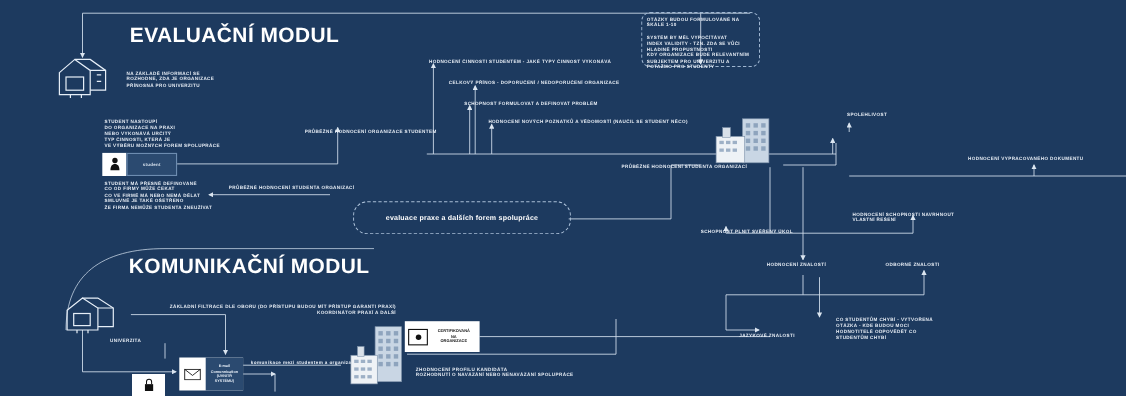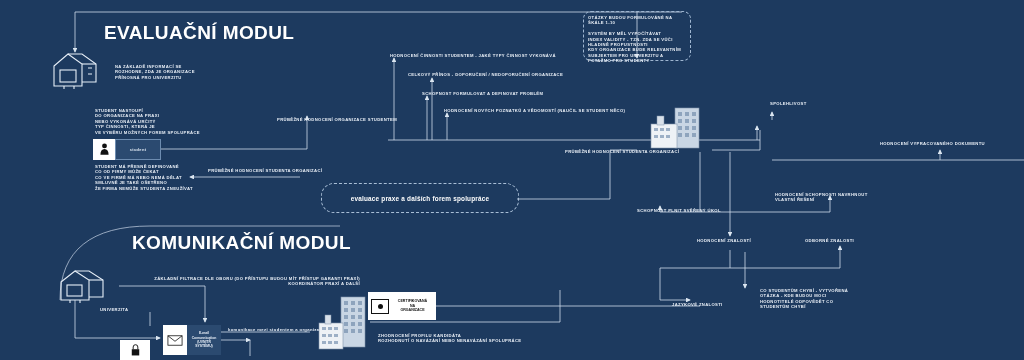--- a/index.html
+++ b/index.html
@@ -138,21 +138,21 @@
       <path d="M205,286 L205,322" marker-end="url(#ah)"></path>
       <path d="M221,340 L250,340" marker-end="url(#ah)"></path>
       <path d="M250,340 L250,356"></path>
       <path d="M221,332 L310,332"></path>
       <path d="M370,322 L560,322"></path>
       <path d="M560,322 L560,290"></path>
       <path d="M436,306 L700,306"></path>
     </g>
   </svg>
 
-  <div class="title" style="left:104px;top:22px;">EVALUAČNÍ MODUL</div>
+  <div class="title" style="left:118px;top:22px;">EVALUAČNÍ MODUL</div>
 
   <svg style="position:absolute;left:48px;top:48px;width:64px;height:44px;" viewBox="0 0 64 44">
     <g stroke="#e6eef7" stroke-width="1.1" fill="none">
       <path d="M6,18 L20,6 L34,16 L34,38 L6,38 Z"></path>
       <path d="M20,6 L34,6 L48,16 L48,34 L34,34"></path>
       <path d="M34,16 L48,16"></path>
       <rect x="12" y="22" width="16" height="12"></rect>
       <path d="M16,38 L16,41 M26,38 L26,41"></path>
       <path d="M40,20 L44,20 M40,26 L44,26"></path>
     </g>
@@ -243,21 +243,21 @@
       <rect x="9" y="31" width="4" height="3"></rect>
         <rect x="15" y="31" width="4" height="3"></rect>
         <rect x="21" y="31" width="4" height="3"></rect>
     </g>
   </svg>
 
   <div class="evalbox">
     <span class="mixed">evaluace praxe a dalších forem spolupráce</span>
   </div>
 
-  <div class="title" style="left:132px;top:232px;">KOMUNIKAČNÍ MODUL</div>
+  <div class="title" style="left:117px;top:232px;">KOMUNIKAČNÍ MODUL</div>
 
   <svg style="position:absolute;left:55px;top:266px;width:64px;height:40px;" viewBox="0 0 64 40">
     <g stroke="#e6eef7" stroke-width="1.1" fill="none">
       <path d="M6,16 L20,5 L34,14 L34,34 L6,34 Z"></path>
       <path d="M20,5 L34,5 L48,14 L48,31 L34,31"></path>
       <path d="M34,14 L48,14"></path>
       <rect x="12" y="19" width="15" height="11"></rect>
       <path d="M15,34 L15,37 M25,34 L25,37"></path>
     </g>
   </svg>

